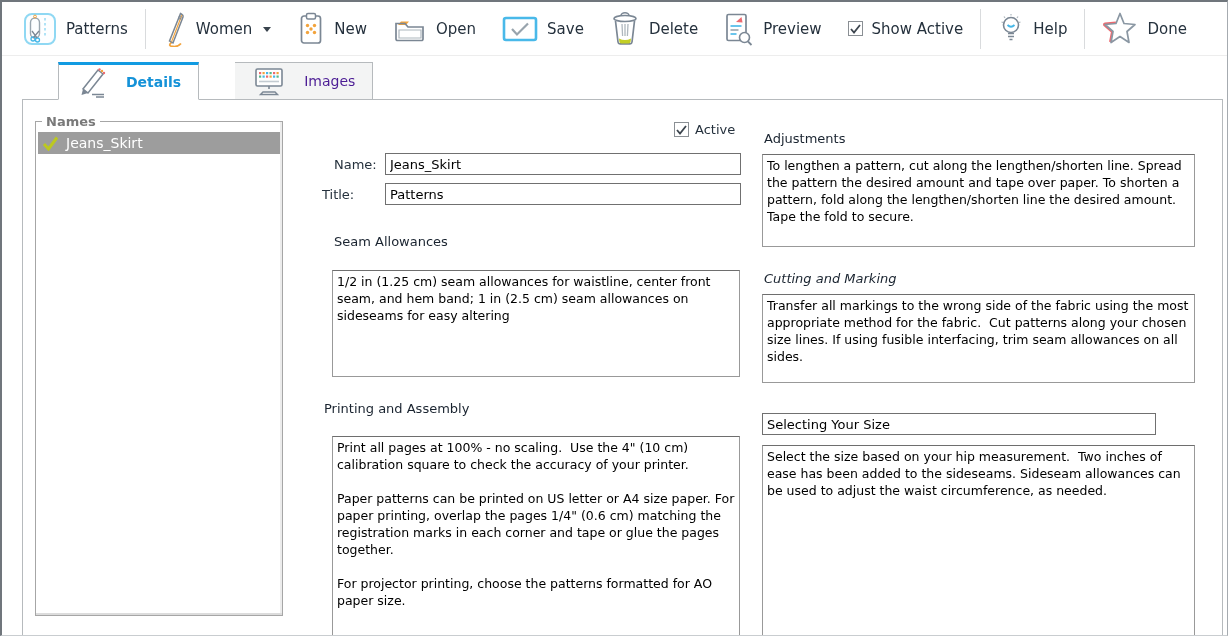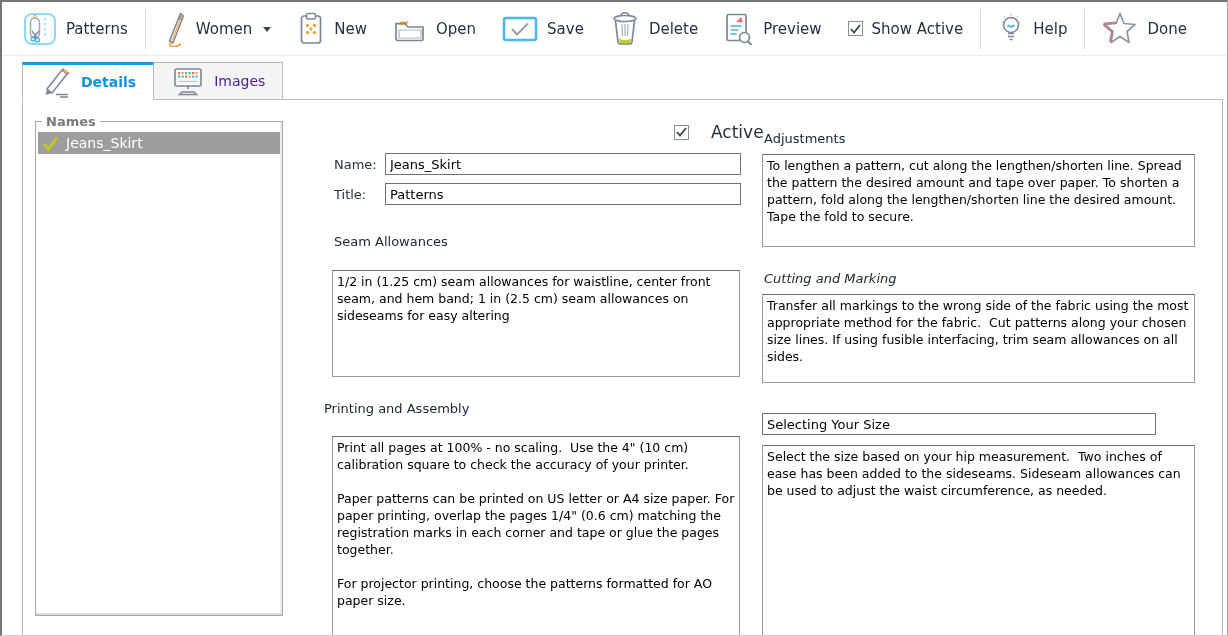--- a/index.html
+++ b/index.html
@@ -17,22 +17,22 @@
     border-bottom:1px solid #ededed; }
   .tb-btn { display:flex; align-items:center; gap:9px; padding:0 13px; height:46px;
     font-size:15px; color:#25313d; cursor:default; white-space:nowrap; }
   .tb-sep { width:1px; height:40px; background:#d9dbdd; margin:0 4px; }
   .caret { width:0; height:0; border-left:4px solid transparent; border-right:4px solid transparent;
     border-top:5px solid #39434d; margin-left:2px; margin-top:2px; }
   .cb { width:15px; height:15px; border:1px solid #8a8f94; background:#fff;
     display:inline-flex; align-items:center; justify-content:center; }
   
   .tabbar { position:absolute; top:60px; left:20px; display:flex; z-index:3; }
-  .tab { display:flex; align-items:center; gap:9px; height:38px; padding:0 17px;
-    font-size:14px; border:1px solid #b6babd; }
+  .tab { display:flex; align-items:center; gap:18px; height:38px; padding:0 17px;
+    font-size:14px; border:1px solid #b6babd;margin-left:36px; }
   .tab.active { background:#fff; border-top:3px solid #119be2; border-bottom:1px solid #fff;
     color:#1592d8; font-weight:bold; margin-bottom:-1px; }
   .tab.inactive { background:#f3f4f4; border-left:none; color:#4c1d95; }
   
   .panel { position:absolute; top:97px; left:20px; width:1201px; height:540px;
     border:1px solid #b6babd; border-bottom:none; background:#fff; }
   
   .names-box { position:absolute; left:12px; top:14px; width:248px; height:502px;
     border:1px solid #a6a6a6; box-shadow:inset 0 -2px 0 #dcdcdc, inset -2px 0 0 #ececec; }
   .names-box legend { font-size:13px; font-weight:bold; color:#7a7a7a; margin-left:6px; padding:0 4px; }
@@ -40,22 +40,22 @@
   .name-item { height:22px; background:#9d9d9d; color:#fff; font-size:14px;
     display:flex; align-items:center; gap:7px; padding-left:4px; }
   
   .hlabel { position:absolute; font-size:13px; color:#1a2430; white-space:nowrap; }
   .flabel { position:absolute; font-size:13px; color:#25313d; white-space:nowrap; }
   input[type=text] { position:absolute; height:22px; border:1px solid #707070;
     font-family:"DejaVu Sans","Liberation Sans",sans-serif; font-size:13px; padding:0 4px; color:#000; background:#fff; }
   textarea { position:absolute; border:1px solid #999; border-top-color:#6e6e6e;
     font-family:"DejaVu Sans","Liberation Sans",sans-serif; font-size:12.5px; line-height:17px;
     padding:2px 4px; color:#000; resize:none; overflow:hidden; background:#fff; }
-  .active-row { position:absolute; left:651px; top:22px; display:flex; align-items:center; gap:22px;
-    font-size:17px; color:#25313d; }
+  .active-row { position:absolute; left:651px; top:22px; display:flex; align-items:center; gap:6px;
+    font-size:13px; color:#25313d; }
   svg { display:block; }
 </style>
 </head>
 <body>
 
 <div class="root">
 
   <div class="toolbar">
 
     <div class="tb-btn">
@@ -256,21 +256,21 @@
         <svg width="11" height="10" viewBox="0 0 11 10">
             <path d="M1,5 l3,3.5 L10,1" fill="none" stroke="#3c454e" stroke-width="1.8"></path>
           </svg>
       </span>
       <span>Active</span>
     </div>
 
     <span class="flabel" style="left:311px; top:57px;">Name:</span>
     <input type="text" style="left: 362px; top: 53px; width: 356px;" value="Jeans_Skirt">
 
-    <span class="flabel" style="left:311px; top:87px;">Title:</span>
+    <span class="flabel" style="left:299px; top:87px;">Title:</span>
     <input type="text" style="left: 362px; top: 83px; width: 356px;" value="Patterns">
 
     <span class="hlabel" style="left:311px; top:134px;">Seam Allowances</span>
     <textarea style="left: 309px; top: 170px; width: 408px; height: 107px;">1/2 in (1.25 cm) seam allowances for waistline, center front seam, and hem band; 1 in (2.5 cm) seam allowances on sideseams for easy altering</textarea>
 
     <span class="hlabel" style="left:301px; top:301px;">Printing and Assembly</span>
     <textarea style="left: 309px; top: 336px; width: 408px; height: 215px;">Print all pages at 100% - no scaling.  Use the 4" (10 cm) calibration square to check the accuracy of your printer.
 
 Paper patterns can be printed on US letter or A4 size paper. For paper printing, overlap the pages 1/4" (0.6 cm) matching the registration marks in each corner and tape or glue the pages together.
 

